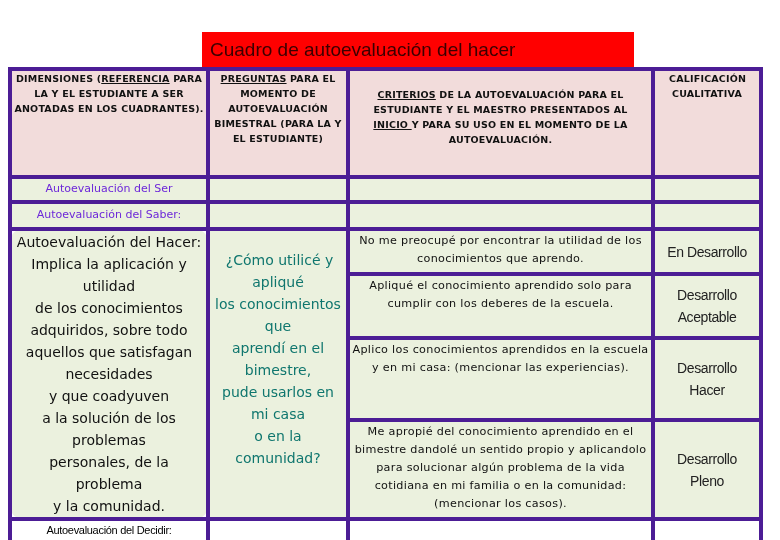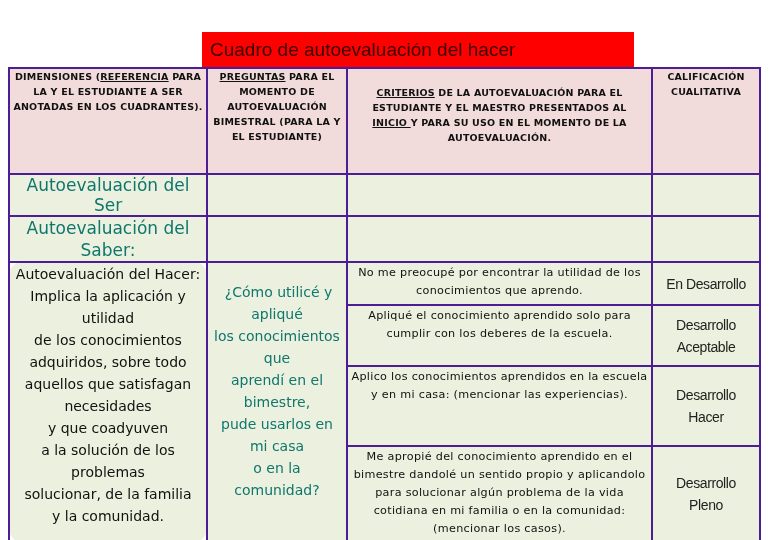--- a/index.html
+++ b/index.html
@@ -8,30 +8,30 @@
       position:absolute; left:202px; top:32px; width:432px; height:37px;
       background:#ff0000; box-sizing:border-box; padding:6px 0 0 8px;
       font-family:"Liberation Sans", sans-serif; font-size:19px; color:#3a0000;
       line-height:24px; white-space:nowrap;
     }
     table.grid {
       position:absolute; left:8px; top:67px; width:751px;
       border-collapse:collapse; table-layout:fixed;
     }
     table.grid td, table.grid th {
-      border:2px solid #4c1d95; padding:0 2px; vertical-align:top; overflow:hidden;text-align:center;
+      border:4px solid #4c1d95; padding:0 2px; vertical-align:top; overflow:hidden;text-align:center;
     }
     .hdr th {
       background:#f2dcdb; height:72px; font-weight:bold; font-size:9.5px; line-height:15px;
       text-align:center; vertical-align:middle; color:#111; letter-spacing:0.2px;
     }
     .hdr th u { text-decoration:underline; }
     .green td { background:#ebf1de; }
     .white td { background:#ffffff; }
-    .dim-label { font-size:17px; line-height:20px; color:#0f766e; }
+    .dim-label { font-size:11px; line-height:20px; color:#6d28d9; }
     .row-ser td { height:21px; }
     .row-saber td { height:23px; }
     .row-decidir td { height:19px; }
     .decidir-label { font-family:"Liberation Sans", sans-serif; font-size:11px; line-height:18px; letter-spacing:-0.3px; }
     .hacer-left { font-size:14px; line-height:22px; color:#111; padding:0 2px;border-radius:13px; }
     .hacer-q { font-size:14px; line-height:22px; color:#0f766e; padding-top:18px !important; }
     .crit { font-size:11.2px; line-height:18px; color:#111; letter-spacing:0.3px; padding:1px 2px !important; }
     .calif { font-family:Liberation Sans, sans-serif; font-size:14px; line-height:22px; color:#222; vertical-align:middle !important; letter-spacing:-0.4px; }
     .bl { display:block; }
   </style>
@@ -85,21 +85,21 @@
       <span class="bl">Autoevaluación del Hacer:</span>
       <span class="bl">Implica la aplicación y</span>
       <span class="bl">utilidad</span>
       <span class="bl">de los conocimientos</span>
       <span class="bl">adquiridos, sobre todo</span>
       <span class="bl">aquellos que satisfagan</span>
       <span class="bl">necesidades</span>
       <span class="bl">y que coadyuven</span>
       <span class="bl">a la solución de los</span>
       <span class="bl">problemas</span>
-      <span class="bl">solucionar, de la familia</span>
+      <span class="bl">personales, de la problema</span>
       <span class="bl">y la comunidad.</span>
     </td>
     <td rowspan="4" class="hacer-q">
       <span class="bl" style="padding-left:3px;">¿Cómo utilicé y</span>
       <span class="bl">apliqué</span>
       <span class="bl">los conocimientos</span>
       <span class="bl">que</span>
       <span class="bl">aprendí en el</span>
       <span class="bl">bimestre,</span>
       <span class="bl">pude usarlos en</span>

